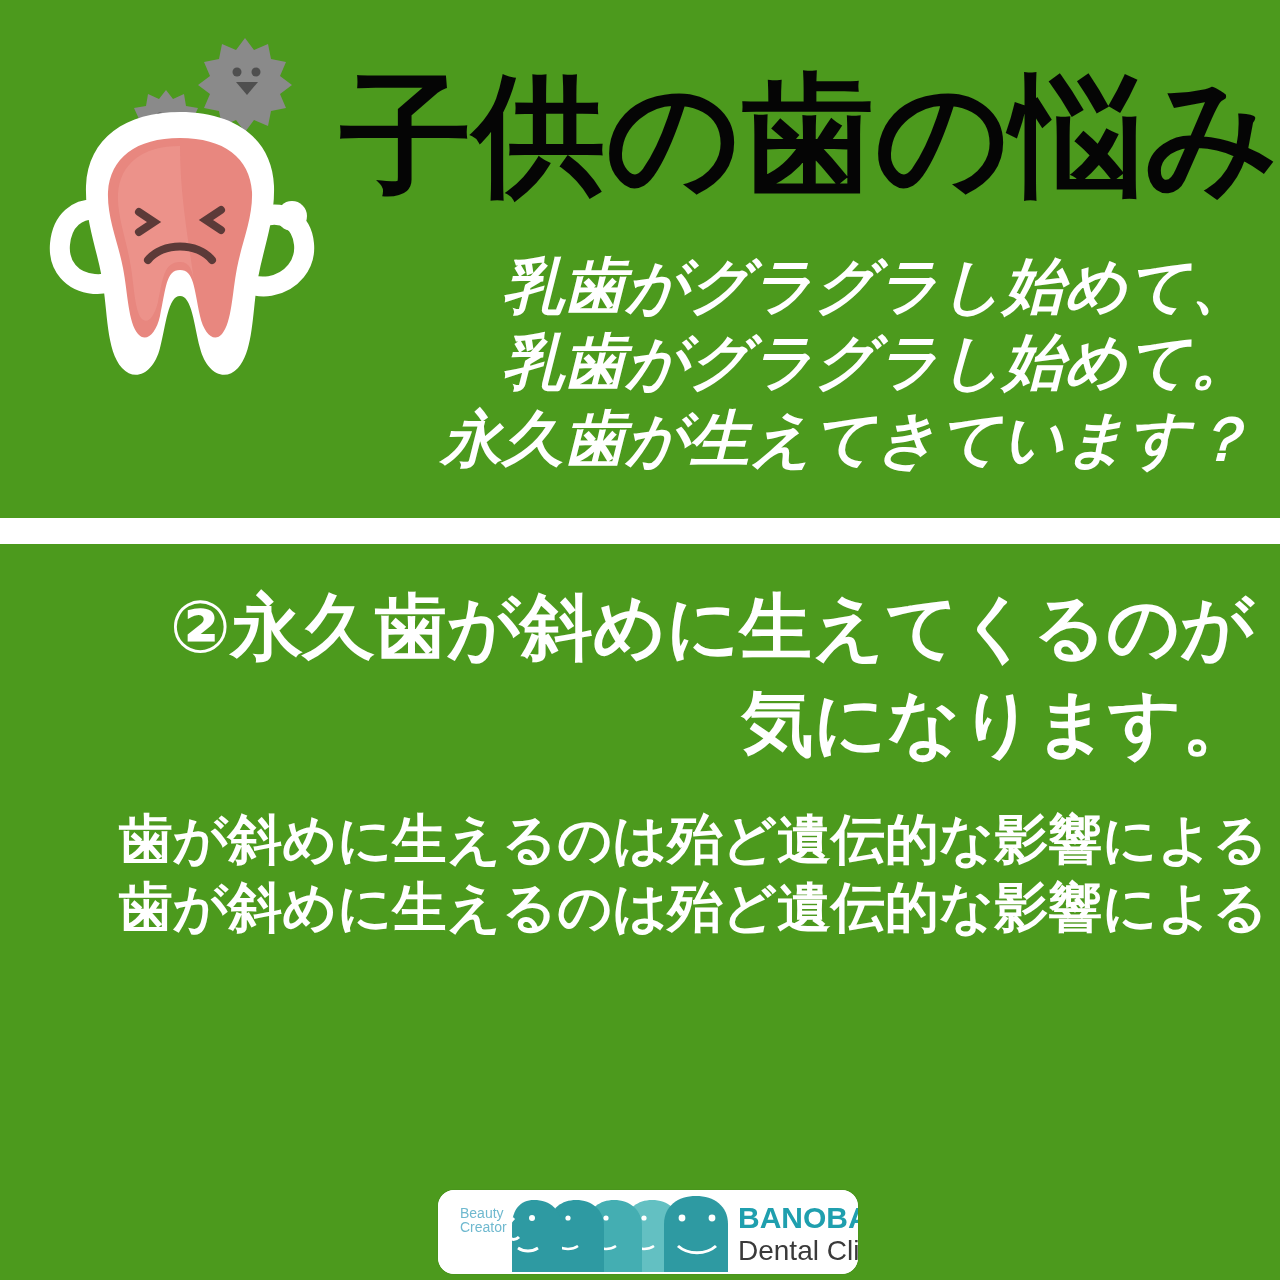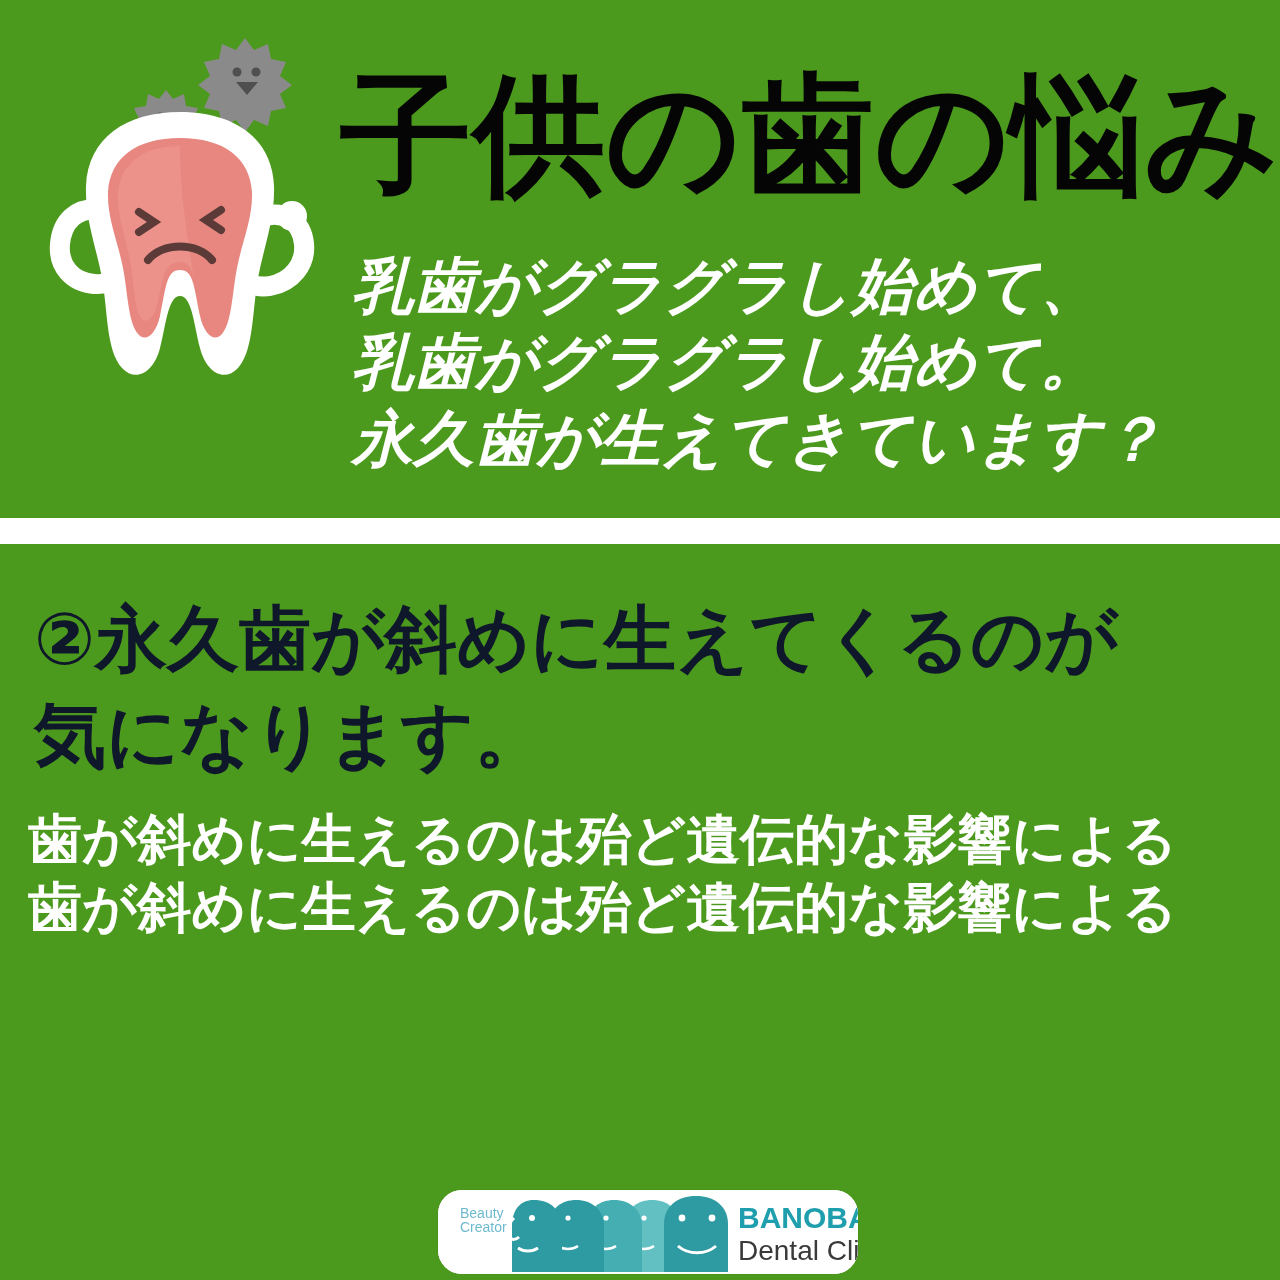--- a/index.html
+++ b/index.html
@@ -11,20 +11,21 @@
   body {
     font-family: "DejaVu Sans", "Liberation Sans", sans-serif;
   }
 
   #poster {
     position: relative;
     width: 1280px;
     height: 1280px;
     overflow: hidden;
     background: #4c9a1d;
+    text-align: right;
   }
 
   
   #top-section {
     position: absolute;
     left: 0;
     top: 0;
     width: 1280px;
     height: 518px;
     background: #4c9a1d;
@@ -86,23 +87,23 @@
     left: 0;
     top: 544px;
     width: 1280px;
     height: 736px;
     background: #4c9a1d;
   }
 
   #pink-heading {
     position: absolute;
     left: 34px;
-    top: 48px;
+    top: 36px;
     width: 1220px;
-    color: #0f172a;
+    color: #ffffff;
     font-size: 72px;
     line-height: 1.33;
     font-weight: 600;
     letter-spacing: 0px;
   }
   #pink-heading .hline { display: block; white-space: nowrap; }
 
   #body-copy {
     position: absolute;
     left: 28px;
@@ -117,21 +118,21 @@
   #body-copy .bline { display: block; white-space: nowrap; }
 
   
   #logo {
     position: absolute;
     left: 438px;
     top: 1190px;
     width: 420px;
     height: 84px;
     background: #ffffff;
-    border-radius: 24px;
+    border-radius: 16px;
     overflow: hidden;
     box-shadow: 0 0 0 1px rgba(0,0,0,0.03);
   }
   #logo svg { display: block; width: 420px; height: 84px; }
 </style>
 </head>
 <body>
 
 <div id="poster">
 

